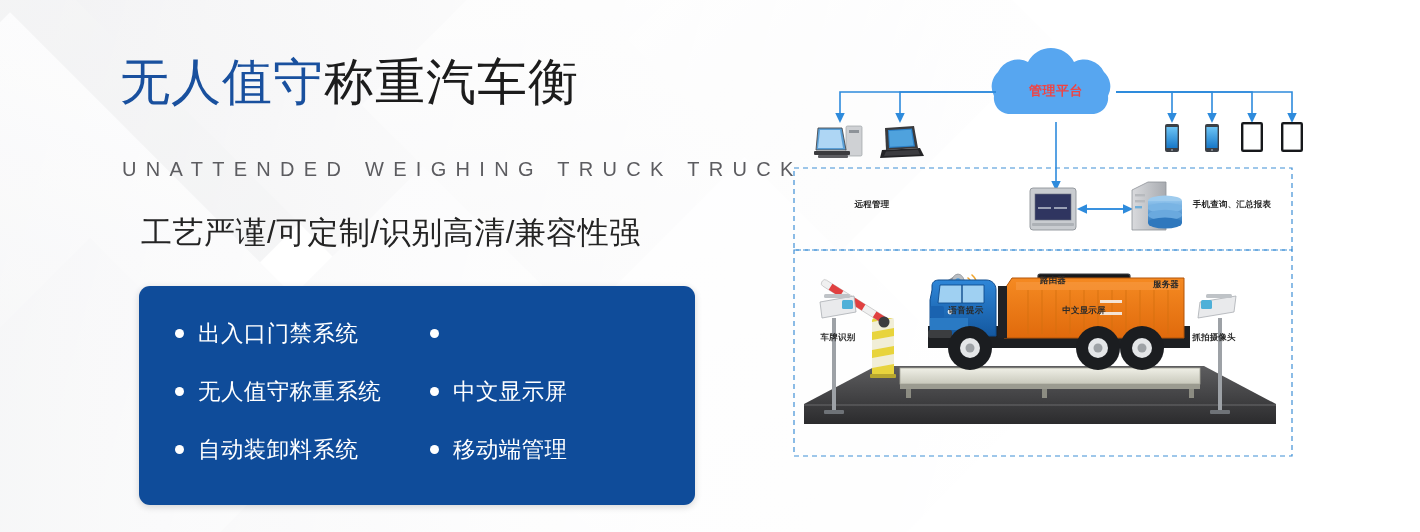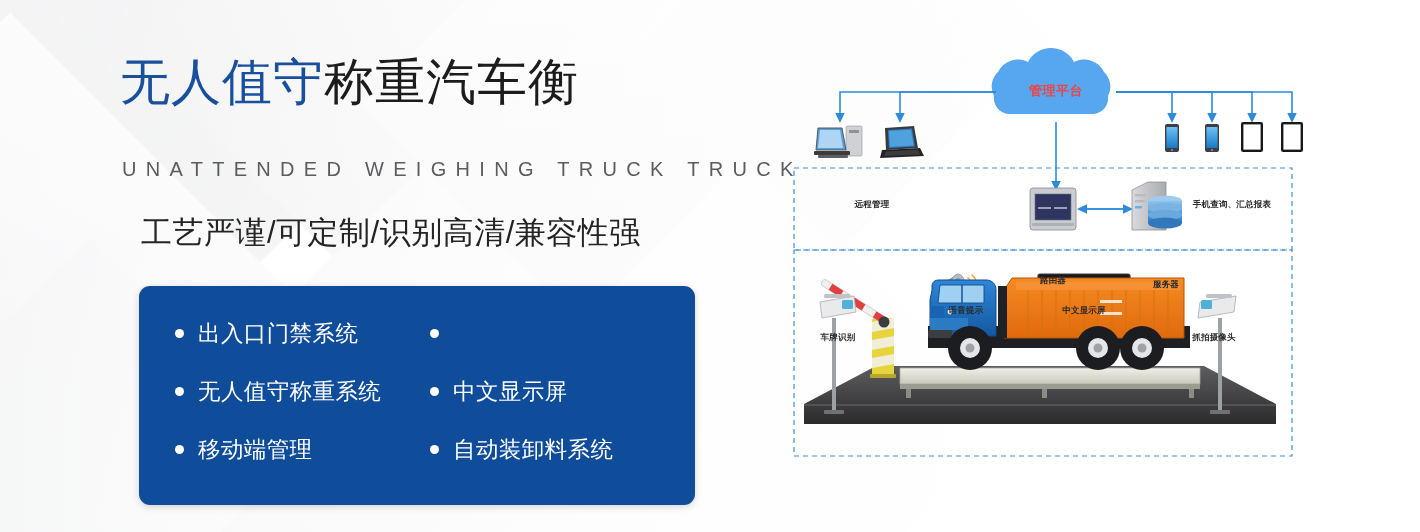--- a/index.html
+++ b/index.html
@@ -167,25 +167,25 @@
         <div class="feat-item">
           <span class="dot"></span>
           <span class="feat-label">无人值守称重系统</span>
         </div>
         <div class="feat-item">
           <span class="dot"></span>
           <span class="feat-label">中文显示屏</span>
         </div>
         <div class="feat-item">
           <span class="dot"></span>
+          <span class="feat-label">自动装卸料系统</span>
+        </div>
+        <div class="feat-item">
+          <span class="dot"></span>
           <span class="feat-label">移动端管理</span>
-        </div>
-        <div class="feat-item">
-          <span class="dot"></span>
-          <span class="feat-label">自动装卸料系统</span>
         </div>
       </div>
     </div>
   </div>
 
   <div class="diagram">
 
     <svg width="640" height="532" viewBox="0 0 640 532" xmlns="http://www.w3.org/2000/svg">
       <defs>
         <marker id="ar" markerWidth="7" markerHeight="7" refX="3.2" refY="3" orient="auto">

